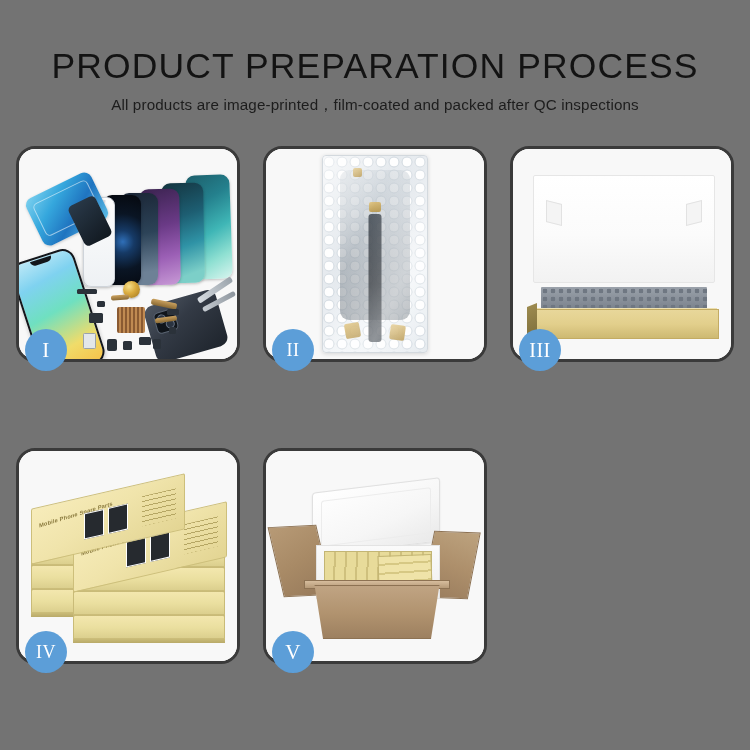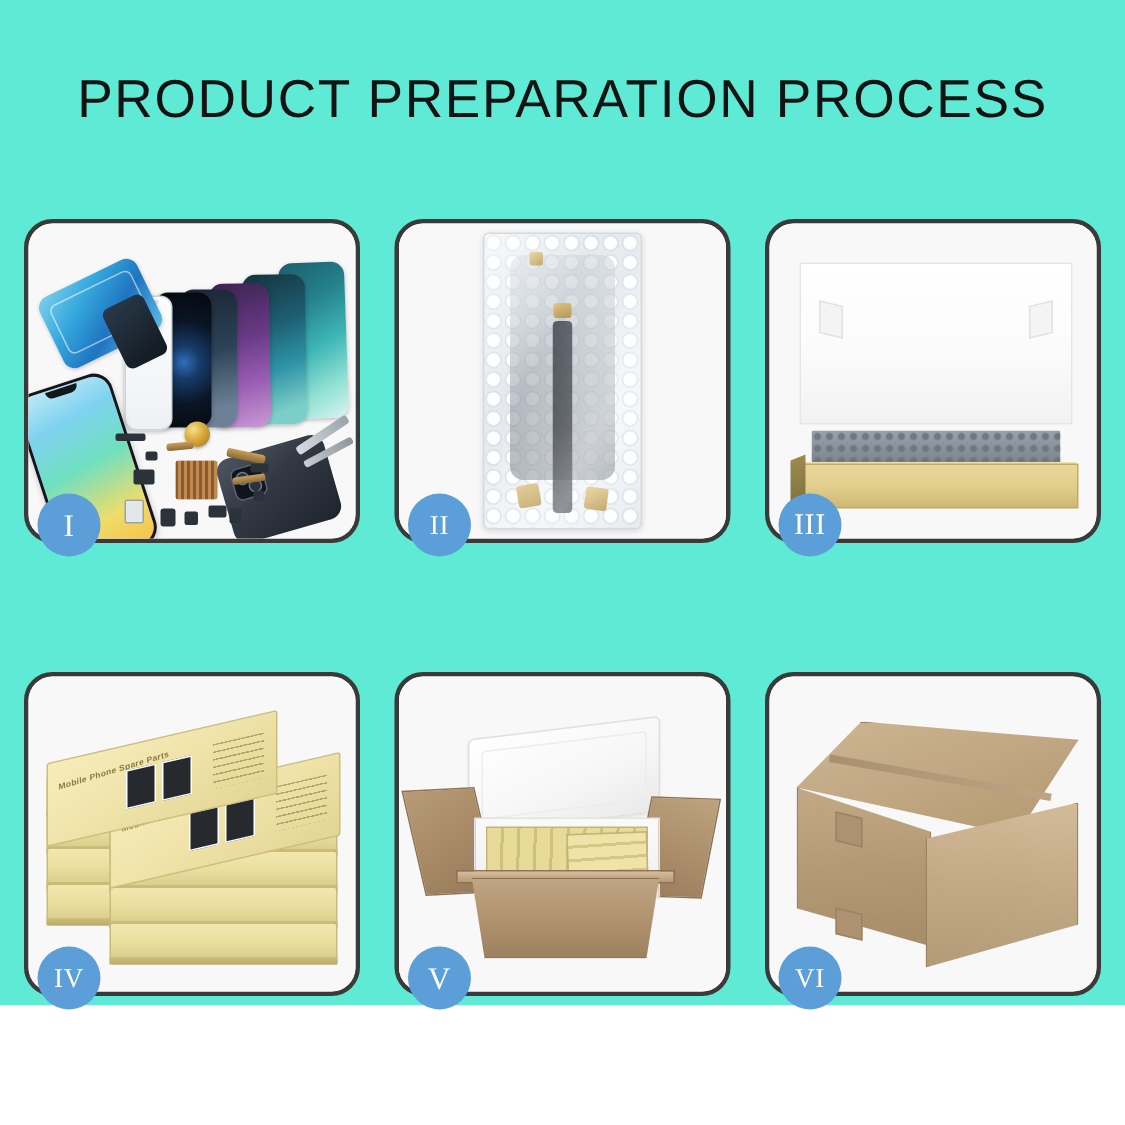--- a/index.html
+++ b/index.html
@@ -11,22 +11,22 @@
     width: 750px;
     height: 750px;
     overflow: hidden;
     font-family: "Liberation Sans", sans-serif;
     -webkit-font-smoothing: antialiased;
   }
 
   .page {
     position: relative;
     width: 750px;
-    height: 670px;
-    background: #5eead4;
+    height: 750px;
+    background: #737373;
   }
 
   
   .header {
     position: absolute;
     left: 0;
     top: 0;
     width: 750px;
     text-align: center;
   }
@@ -524,20 +524,21 @@
   .p6 .tp1 { left: 44px; top: 92px; width: 16px; height: 18px; transform: skewY(14deg); }
   .p6 .tp2 { left: 44px; top: 156px; width: 16px; height: 16px; transform: skewY(14deg); }
 </style>
 </head>
 <body>
 
 <div class="page">
 
   <div class="header">
     <h1 class="title">PRODUCT PREPARATION PROCESS</h1>
+    <p class="subtitle">All products are image-printed，film-coated and packed after QC inspections</p>
   </div>
 
   <div class="grid">
 
     <div class="panel p1">
       <div class="panel-clip">
         <div class="phone-back pb1"></div>
         <div class="phone-back pb2"></div>
         <div class="phone-back pb3"></div>
         <div class="phone-back pb4"></div>
@@ -659,26 +660,15 @@
         <div class="flap-r"></div>
         <div class="inner-rim"></div>
         <div class="ybars"></div>
         <div class="ybars2"></div>
         <div class="carton-rim"></div>
         <div class="carton-front"></div>
       </div>
       <div class="badge">V</div>
     </div>
 
-    <div class="panel p6">
-      <div class="panel-clip">
-        <div class="c-top2"></div>
-        <div class="c-seam"></div>
-        <div class="c-left"></div>
-        <div class="c-right"></div>
-        <div class="tape tp1"></div>
-        <div class="tape tp2"></div>
-      </div>
-      <div class="badge wide">VI</div>
-    </div>
 
   </div>
 </div>
 
 </body></html>

